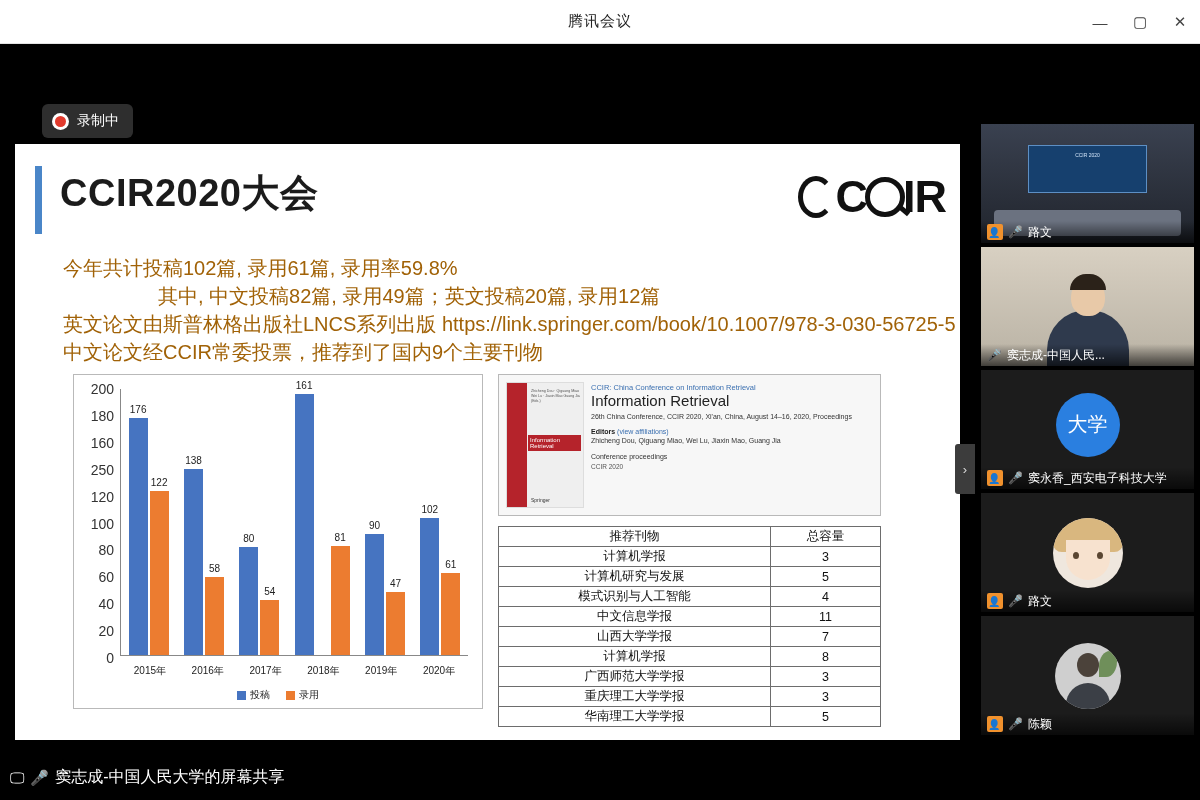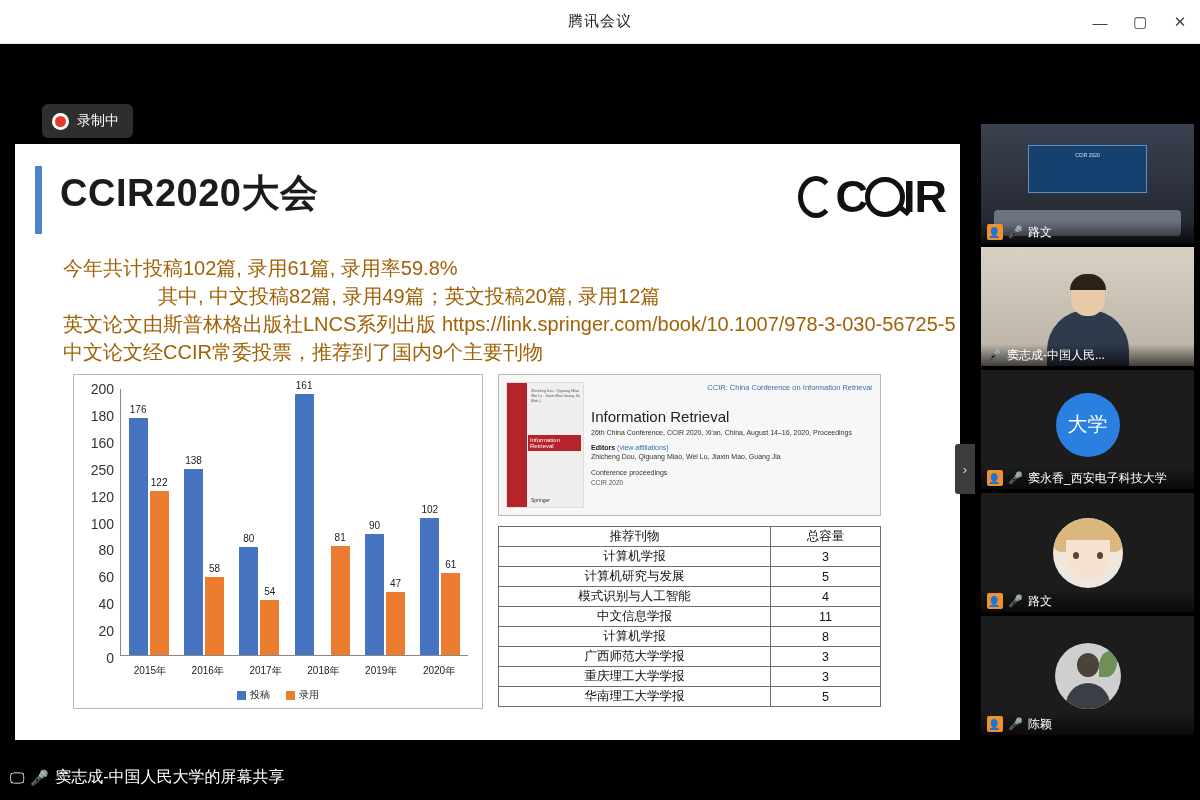--- a/index.html
+++ b/index.html
@@ -132,21 +132,21 @@
   .book-left .tiny {
     position: absolute; left: 24px; top: 6px; right: 3px;
     font-size: 3.6px; line-height: 5px; color: #555;
   }
   .book-left .bk-title {
     position: absolute; left: 21px; top: 52px; right: 2px;
     background: #b5232b; color: #fff; font-size: 6px; padding: 2px 2px;
   }
   .book-left .springer { position: absolute; left: 24px; bottom: 4px; font-size: 5px; color: #333; }
   .book-right { position: absolute; left: 92px; top: 8px; right: 8px; }
-  .bk-series { font-size: 7.5px; color: #3a6fb0; margin-bottom: 16px; text-align: right; }
+  .bk-series { font-size: 7.5px; color: #3a6fb0; margin-bottom: 0; }
   .bk-h1 { font-size: 15px; color: #222; margin-bottom: 4px; }
   .bk-sub { font-size: 7px; color: #333; margin-bottom: 8px; }
   .bk-ed { font-size: 7px; color: #222; }
   .bk-ed b { font-weight: bold; }
   .bk-link { color: #3a6fb0; }
   .bk-names { font-size: 7px; color: #333; margin-top: 2px; }
   .bk-foot { font-size: 7px; color: #333; margin-top: 9px; }
   .bk-foot2 { font-size: 6.5px; color: #555; margin-top: 3px; }
 
   
@@ -412,20 +412,24 @@
             </tr>
             <tr>
               <td>模式识别与人工智能</td>
               <td class="cap">4</td>
             </tr>
             <tr>
               <td>中文信息学报</td>
               <td class="cap">11</td>
             </tr>
             <tr>
+              <td>山西大学学报</td>
+              <td class="cap">7</td>
+            </tr>
+            <tr>
               <td>计算机学报</td>
               <td class="cap">8</td>
             </tr>
             <tr>
               <td>广西师范大学学报</td>
               <td class="cap">3</td>
             </tr>
             <tr>
               <td>重庆理工大学学报</td>
               <td class="cap">3</td>

